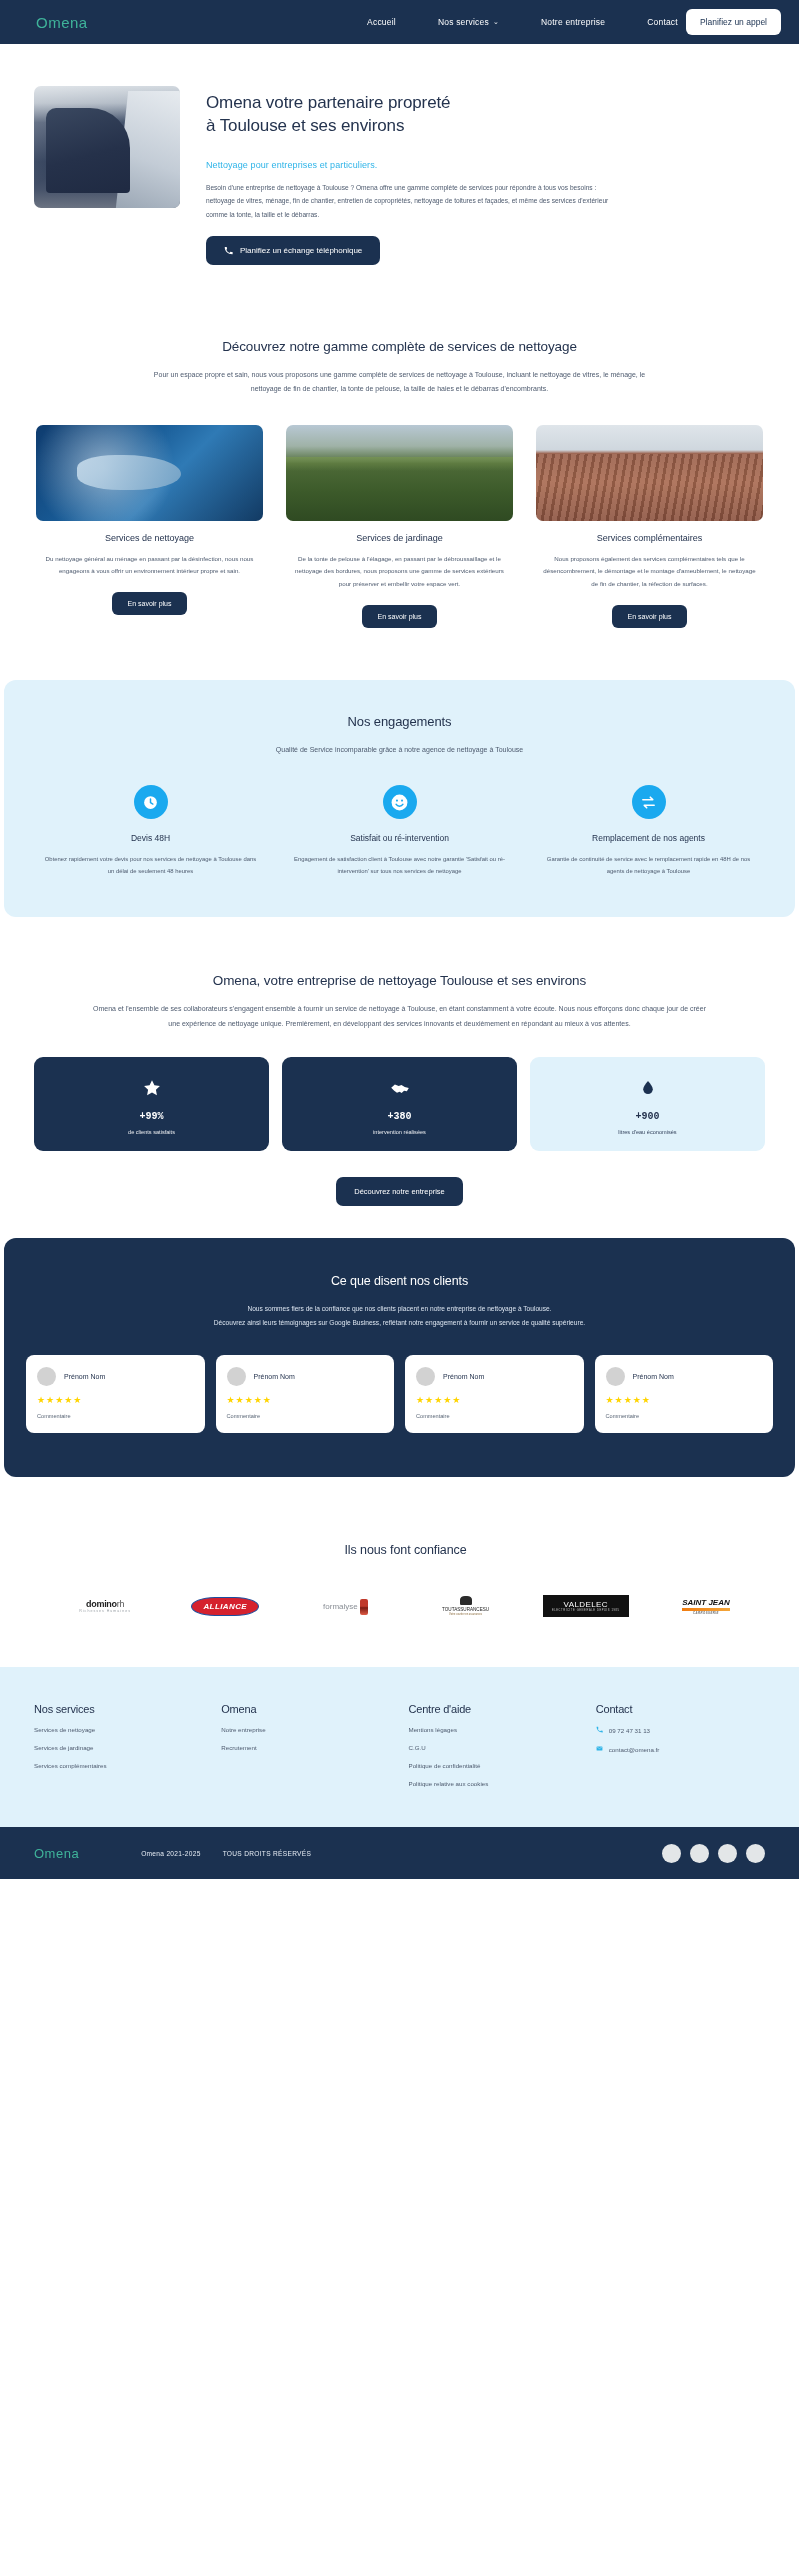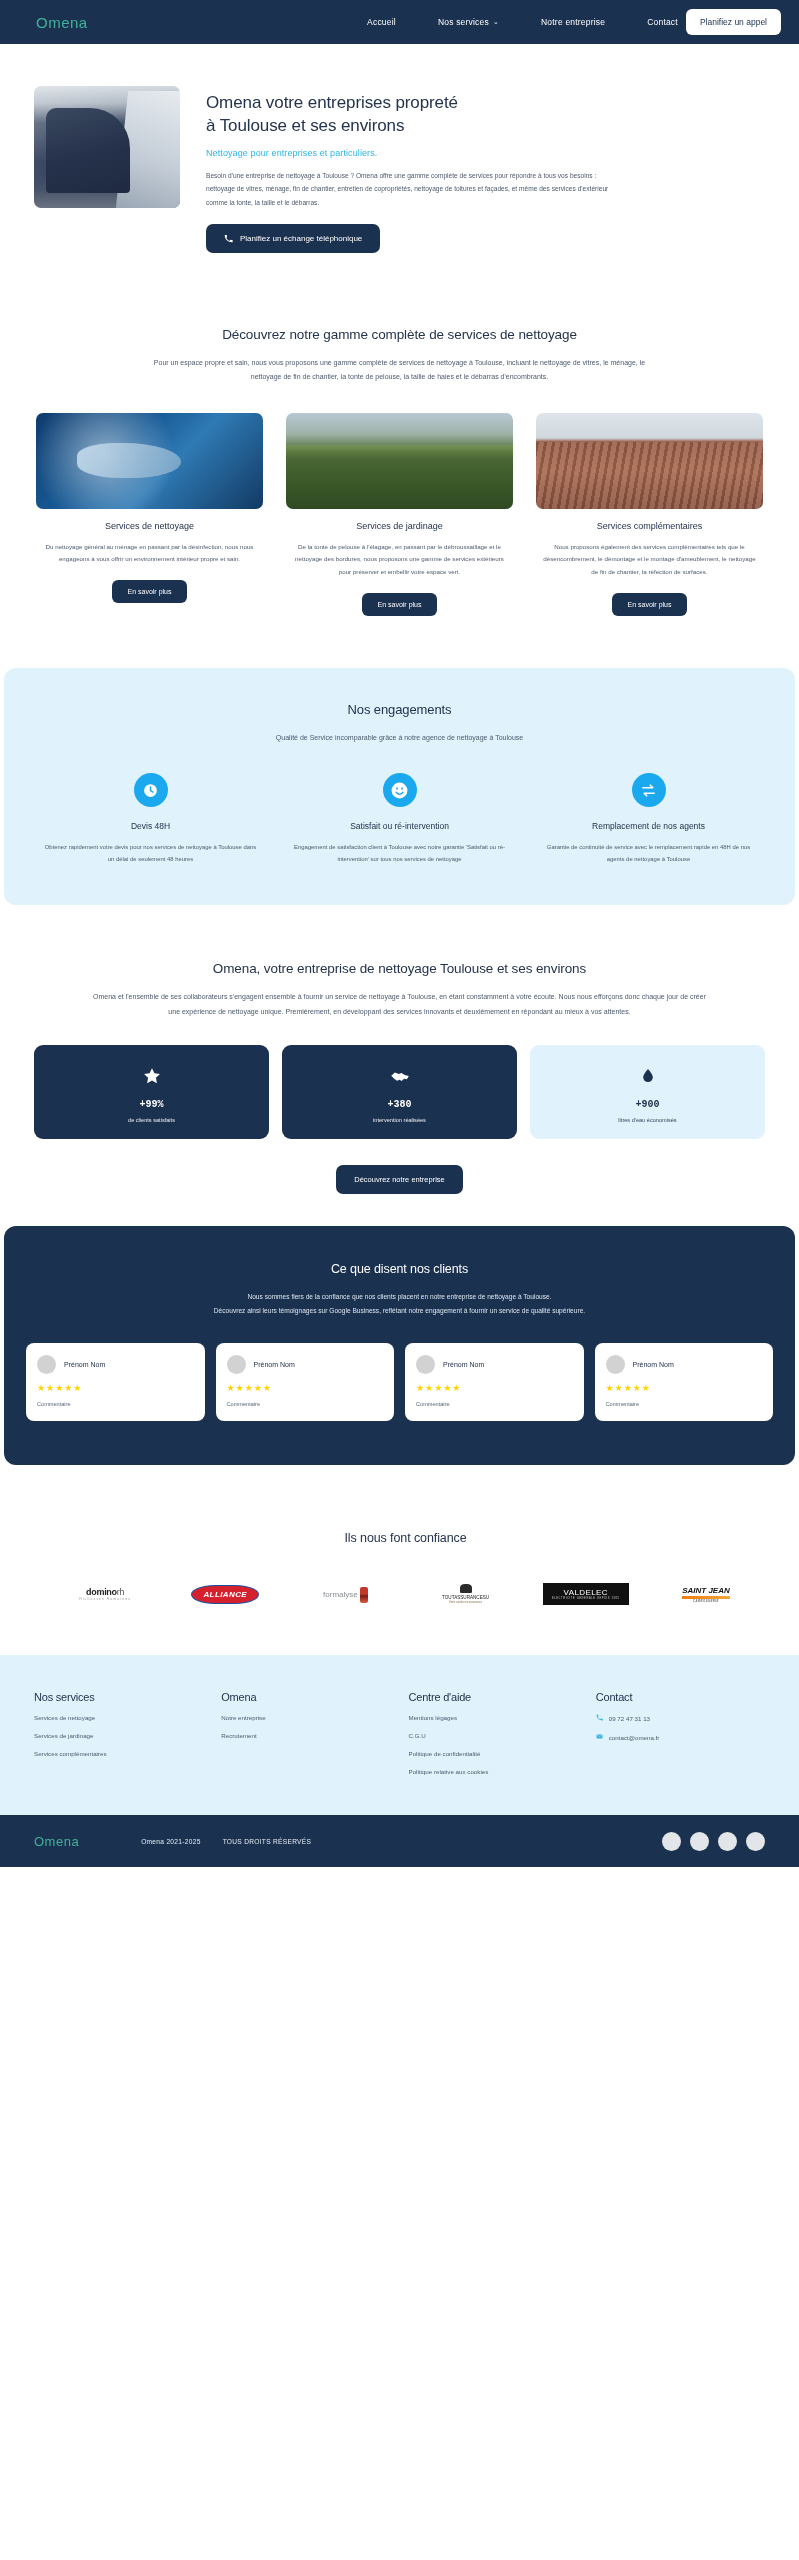--- a/index.html
+++ b/index.html
@@ -96,21 +96,21 @@
   }
   .hero-body { flex: 1; padding-top: 6px; }
   .hero-title {
     font-size: 17px;
     line-height: 1.34;
     font-weight: 400;
     color: #24334e;
     letter-spacing: -.1px;
   }
   .hero-sub {
-    margin-top: 10px;
+    margin-top: 22px;
     font-size: 9px;
     color: #2fb4e8;
     letter-spacing: .1px;
   }
   .hero-text {
     margin-top: 11px;
     font-size: 6.6px;
     line-height: 2.1;
     color: #4d5a6e;
     max-width: 420px;
@@ -411,21 +411,21 @@
       <span>Contact</span>
     </a>
   </nav>
   <button class="nav-cta">Planifiez un appel</button>
 </div>
 
 <section class="hero">
   <div class="hero-photo"></div>
   <div class="hero-body">
     <h1 class="hero-title">
-      <span>Omena votre entreprises propreté</span><br>
+      <span>Omena votre partenaire propreté</span><br>
       <span>à Toulouse et ses environs</span>
     </h1>
     <div class="hero-sub">Nettoyage pour entreprises et particuliers.</div>
     <p class="hero-text">Besoin d'une entreprise de nettoyage à Toulouse ? Omena offre une gamme complète de services pour répondre à tous vos besoins : nettoyage de vitres, ménage, fin de chantier, entretien de copropriétés, nettoyage de toitures et façades, et même des services d'extérieur comme la tonte, la taille et le débarras.</p>
     <button class="btn-dark">
       <span class="ico-phone">
         <svg width="9" height="9" viewBox="0 0 24 24" fill="#fff">
             <path d="M6.6 10.8c1.7 3.3 4.3 6 7.6 7.6l2.5-2.5c.3-.3.8-.4 1.2-.3 1.3.4 2.7.7 4.1.7.6 0 1 .4 1 1V21c0 .6-.4 1-1 1C10.3 22 2 13.7 2 3.5c0-.6.4-1 1-1H6.5c.6 0 1 .4 1 1 0 1.4.2 2.8.7 4.1.1.4 0 .9-.3 1.2l-2.3 2z"></path>
           </svg>
       </span>

